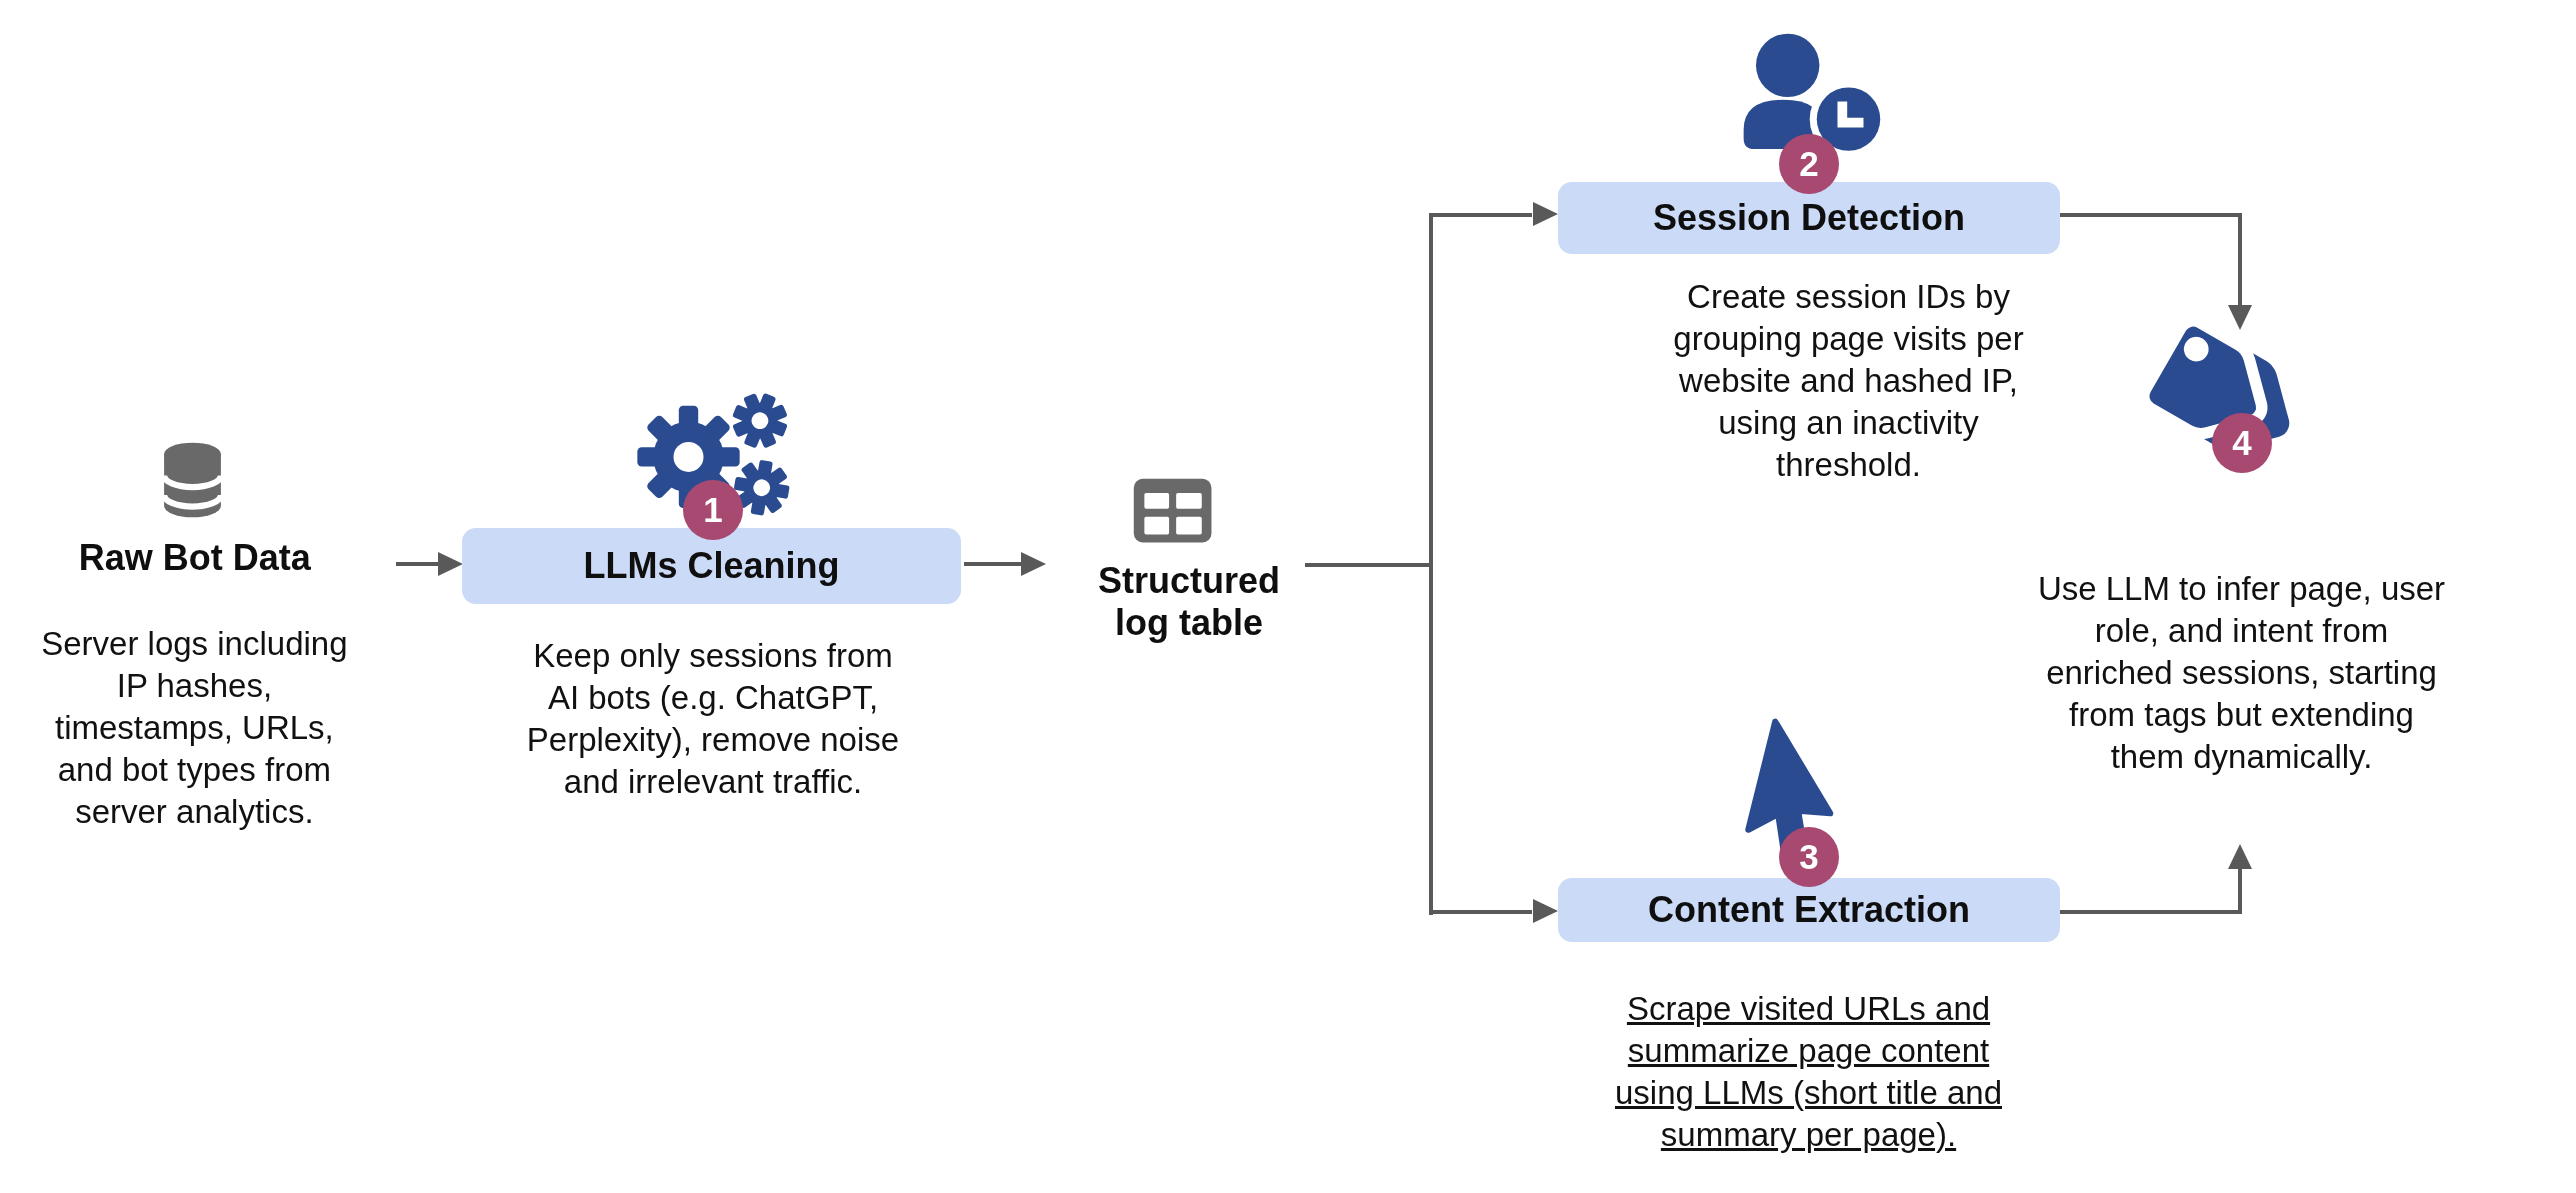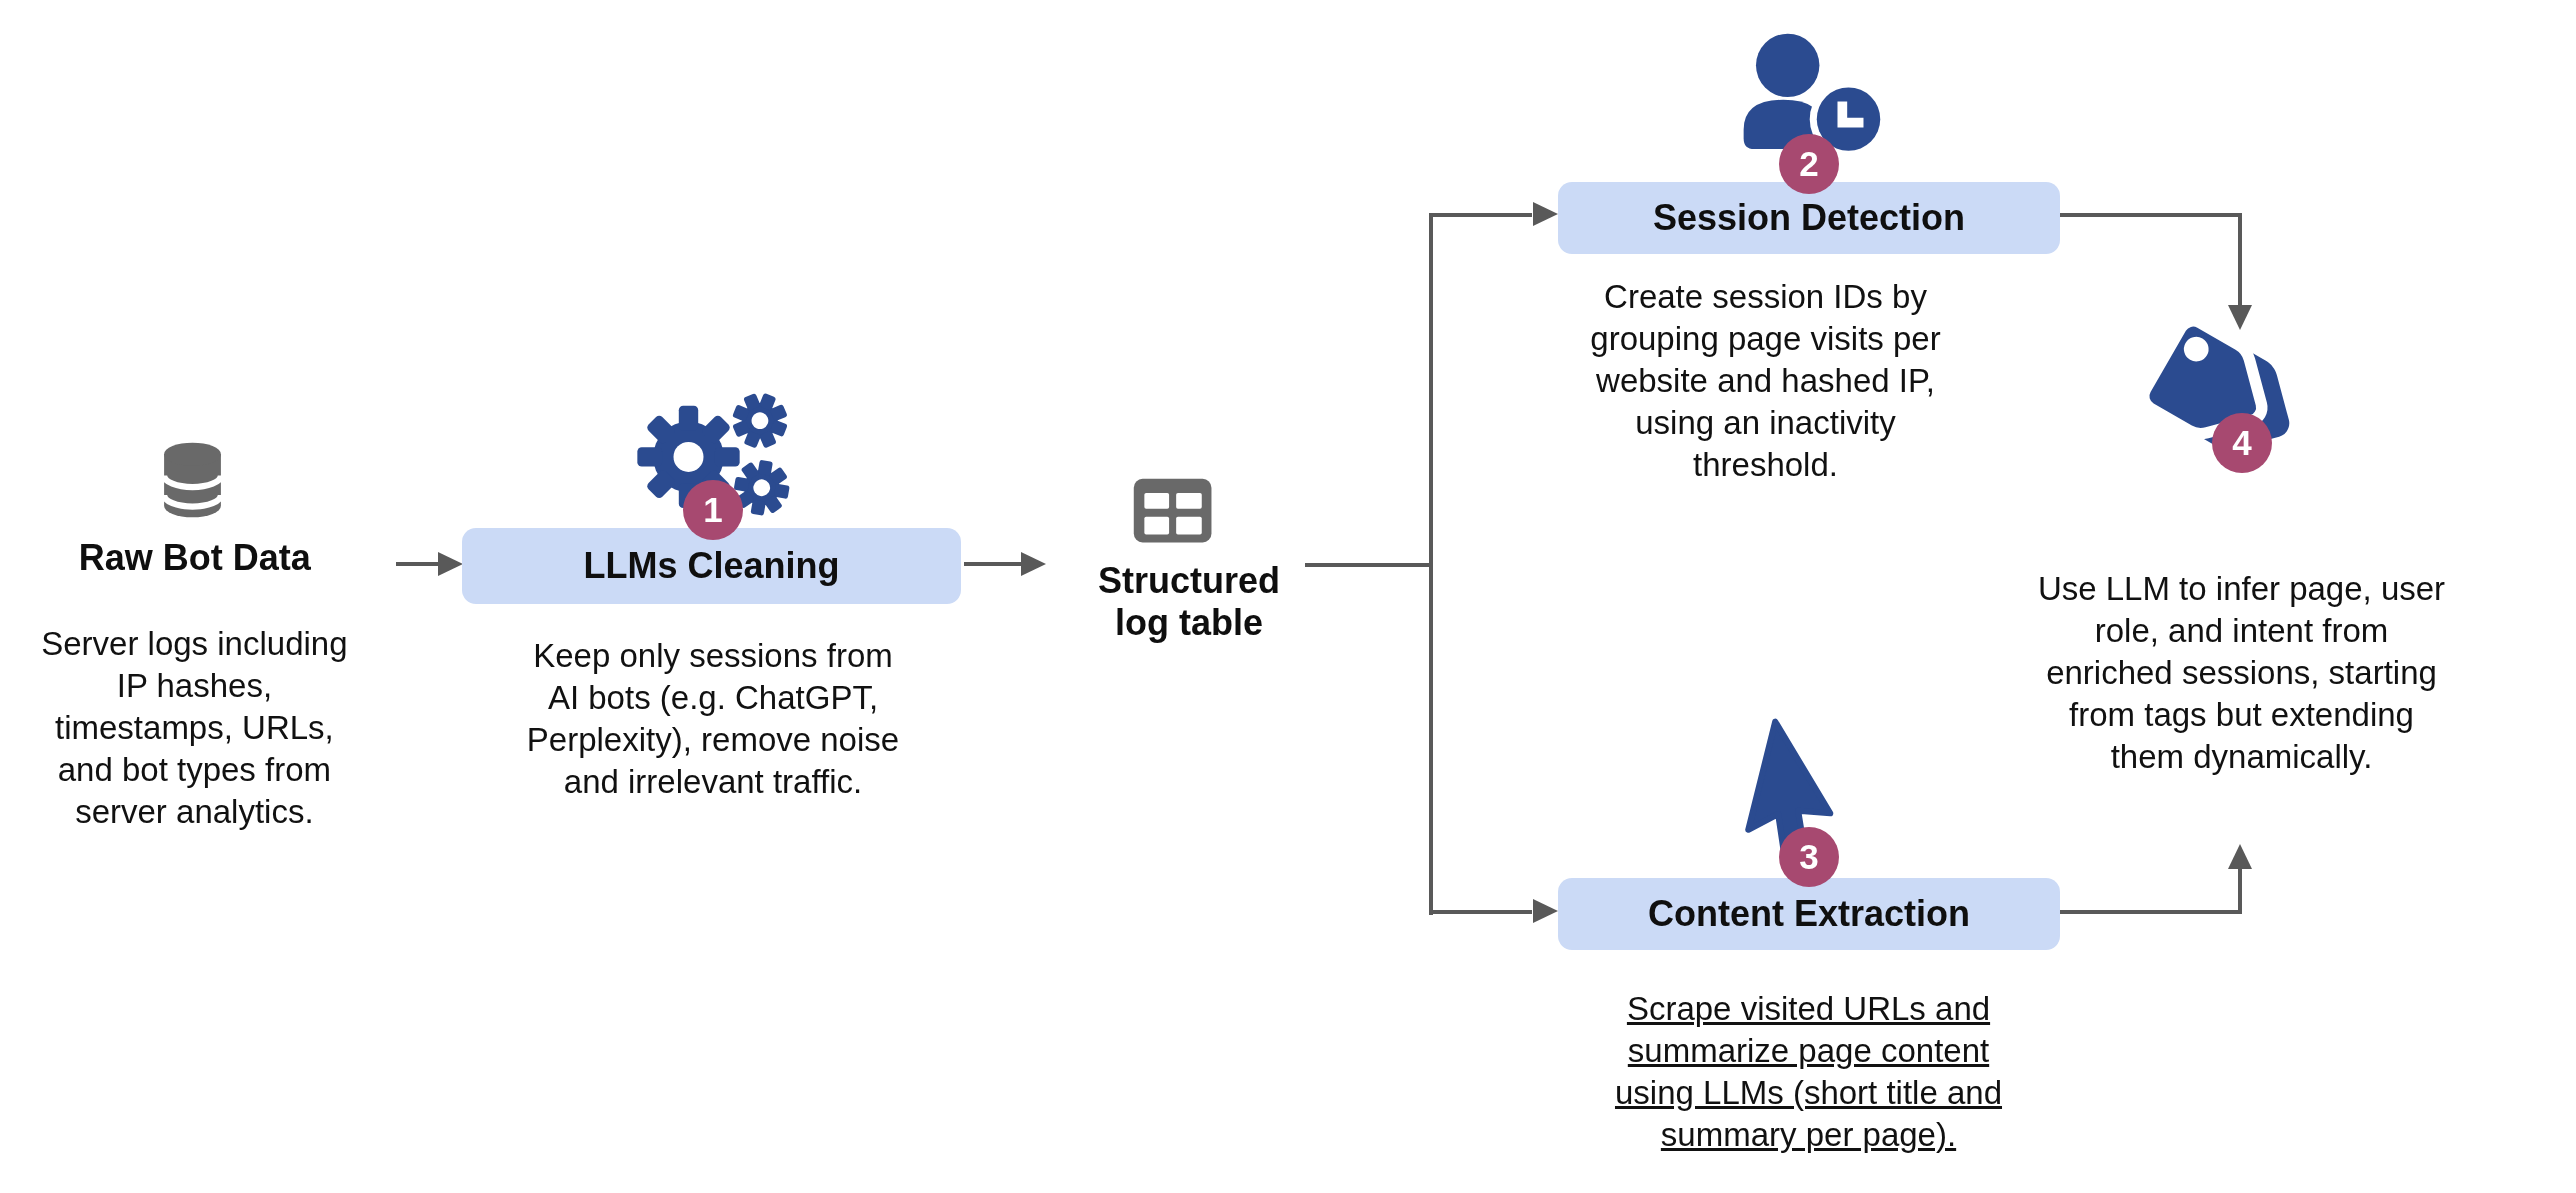--- a/index.html
+++ b/index.html
@@ -158,39 +158,39 @@
       <circle cx="131" cy="100" r="36" fill="var(--icon-blue)"></circle>
       <path d="M124,80 L124,104 L148,104" stroke="#ffffff" stroke-width="11" fill="none"></path>
     </svg>
   </div>
   <div class="badge" style="left:1779px;top:134px;">
     <span>2</span>
   </div>
   <div class="node-box" style="left:1558px;top:182px;width:502px;height:72px;">
     <span>Session Detection</span>
   </div>
-  <div class="desc" style="left:1474px;top:276px;width:583px;">Create session IDs by
+  <div class="desc" style="left:1557px;top:276px;width:583px;">Create session IDs by
 grouping page visits per
 website and hashed IP,
 using an inactivity
 threshold.</div>
 
   <div class="hline" style="left:2060px;top:213px;width:182px;"></div>
   <div class="vline" style="left:2238px;top:213px;height:92px;"></div>
   <div class="arr arr-down" style="left:2228px;top:305px;"></div>
 
   <div class="icon-wrap" style="left:1761px;top:720px;">
     <svg width="115" height="128" viewBox="0 0 130 145">
       <path d="M0,0 L0,126 L28.5,100.5 L46.5,144 L67.5,133.5 L49.5,91.5 L85.5,85.5 Z" transform="translate(16,2) rotate(14)" fill="var(--icon-blue)" stroke="var(--icon-blue)" stroke-width="7" stroke-linejoin="round"></path>
     </svg>
   </div>
   <div class="badge" style="left:1779px;top:827px;">
     <span>3</span>
   </div>
-  <div class="node-box" style="left:1558px;top:878px;width:502px;height:72px;text-align:right;">
+  <div class="node-box" style="left:1558px;top:878px;width:502px;height:64px;text-align:right;">
     <span>Content Extraction</span>
   </div>
   <div class="desc" style="left:1517px;top:988px;width:583px;text-decoration:underline;">Scrape visited URLs and
 summarize page content
 using LLMs (short title and
 summary per page).</div>
 
   <div class="hline" style="left:2060px;top:910px;width:182px;"></div>
   <div class="vline" style="left:2238px;top:869px;height:44px;"></div>
   <div class="arr arr-up" style="left:2228px;top:844px;"></div>

